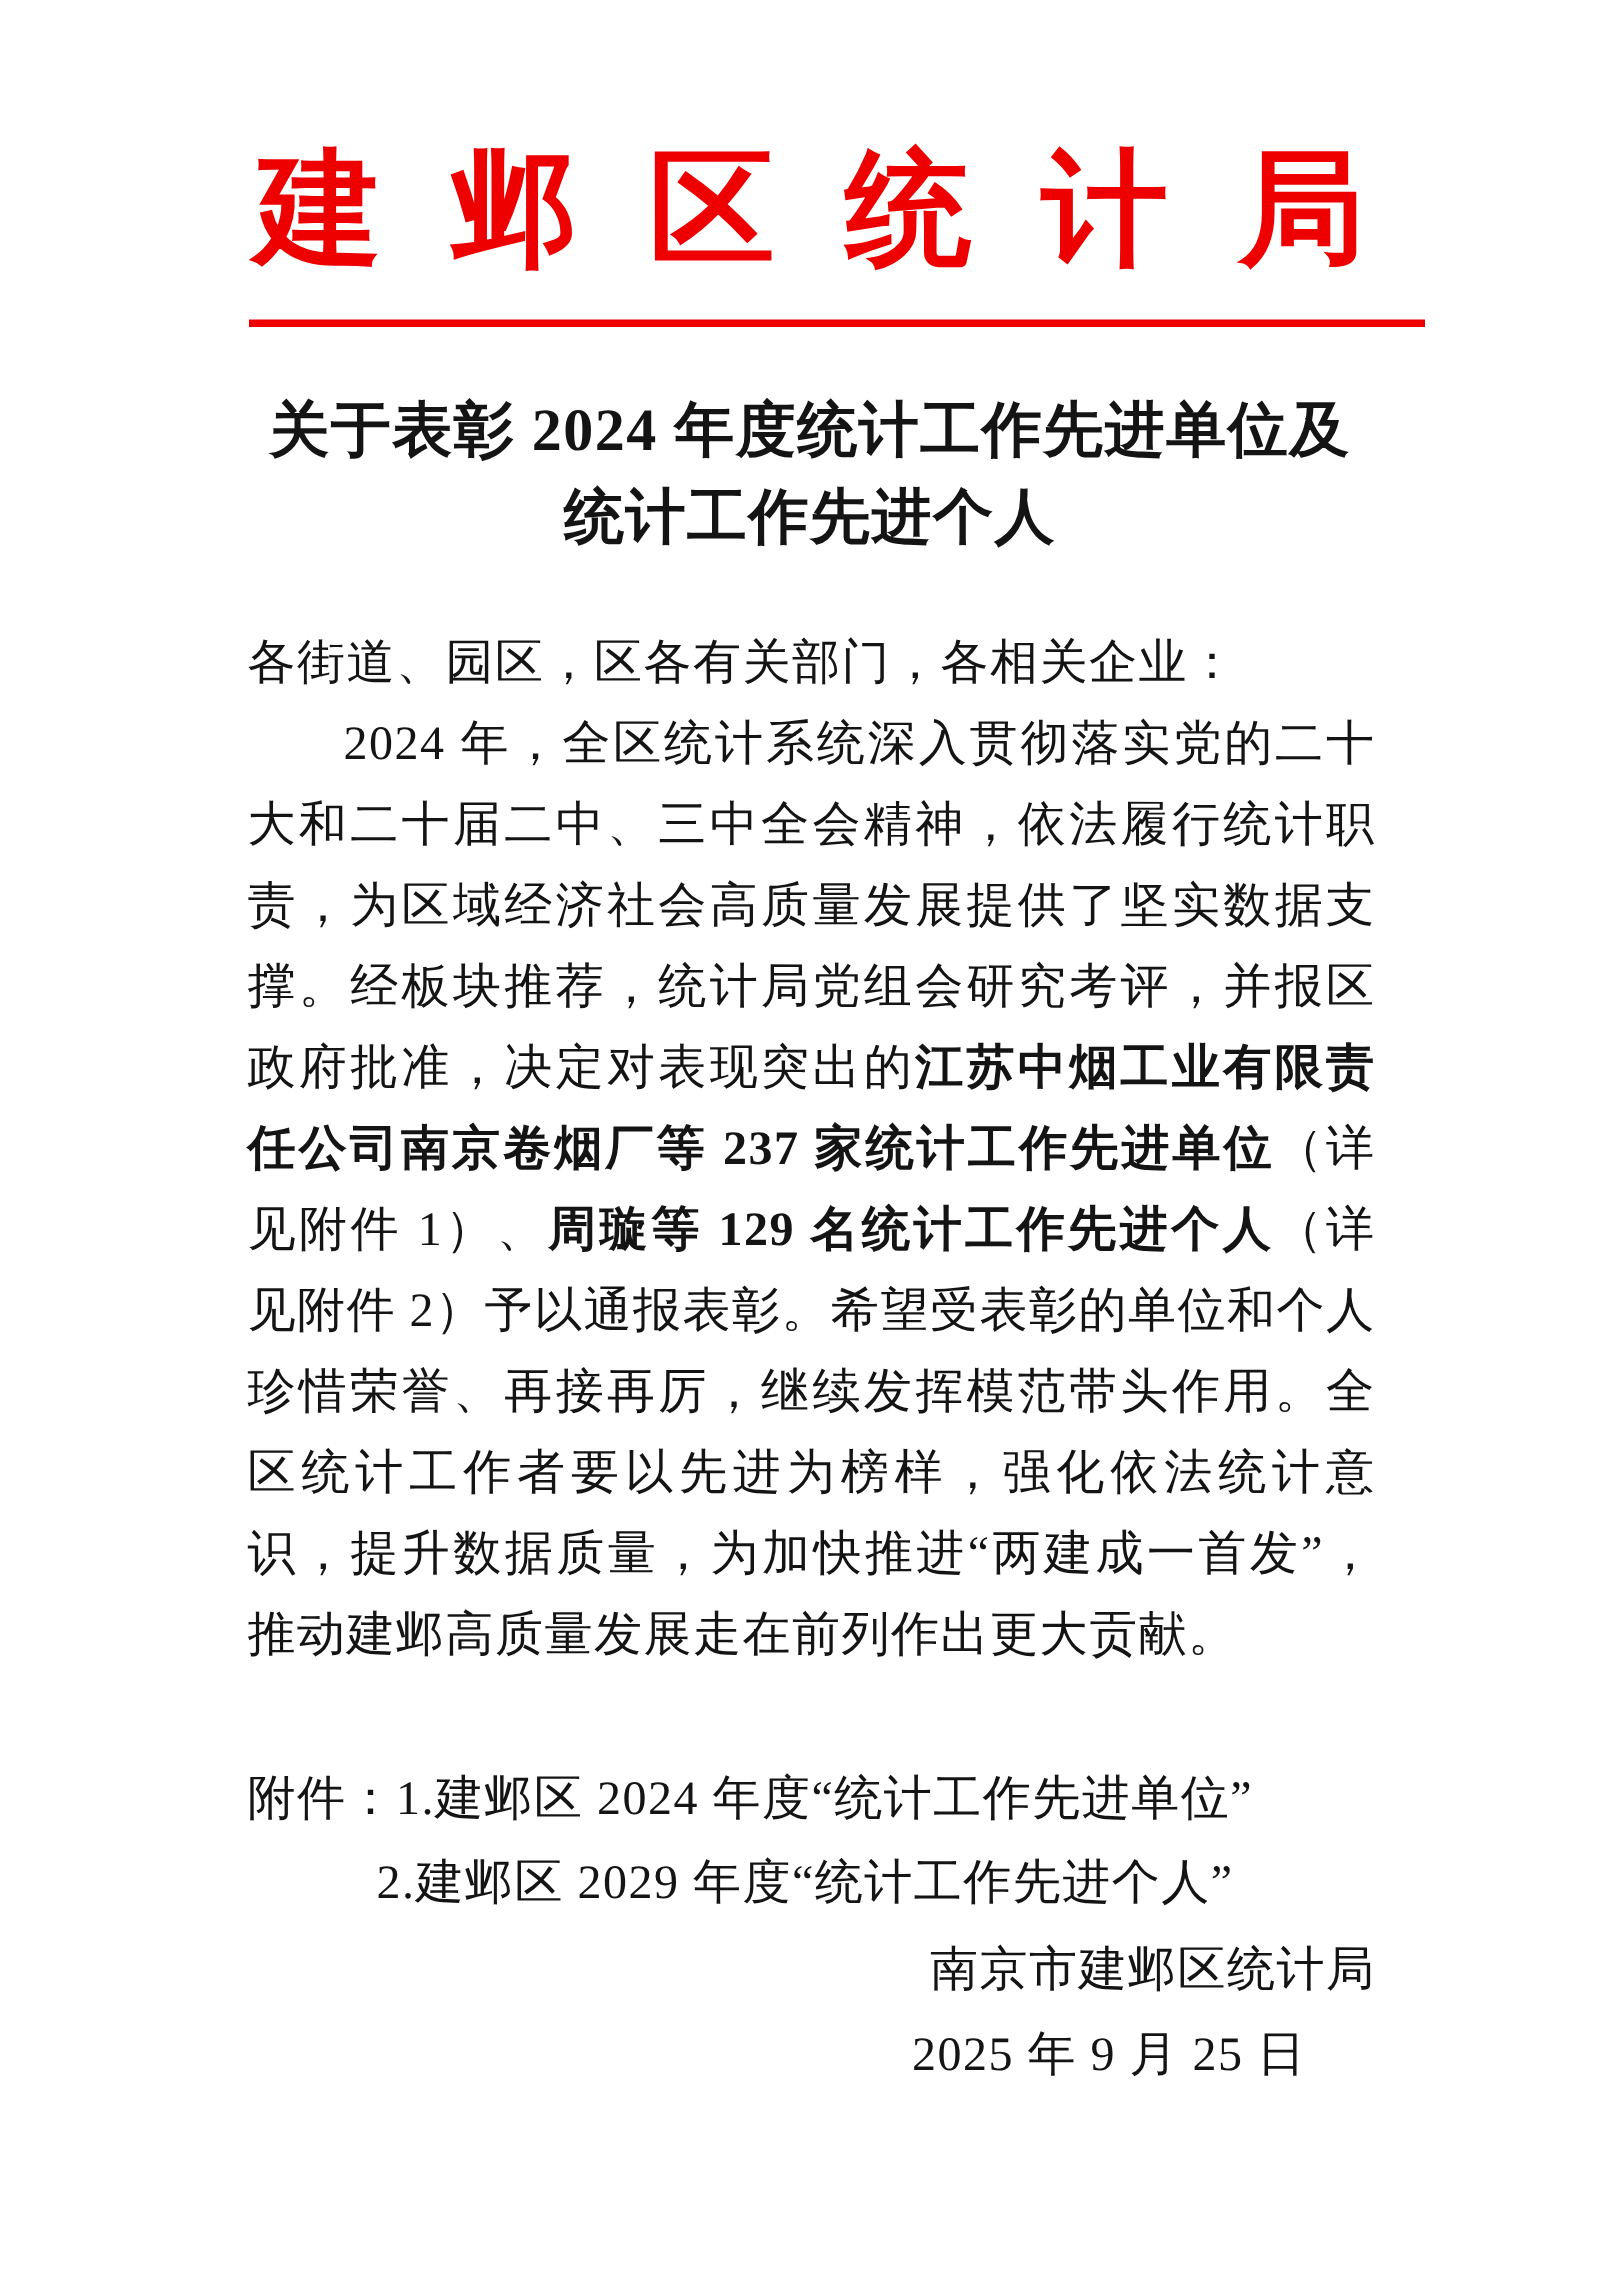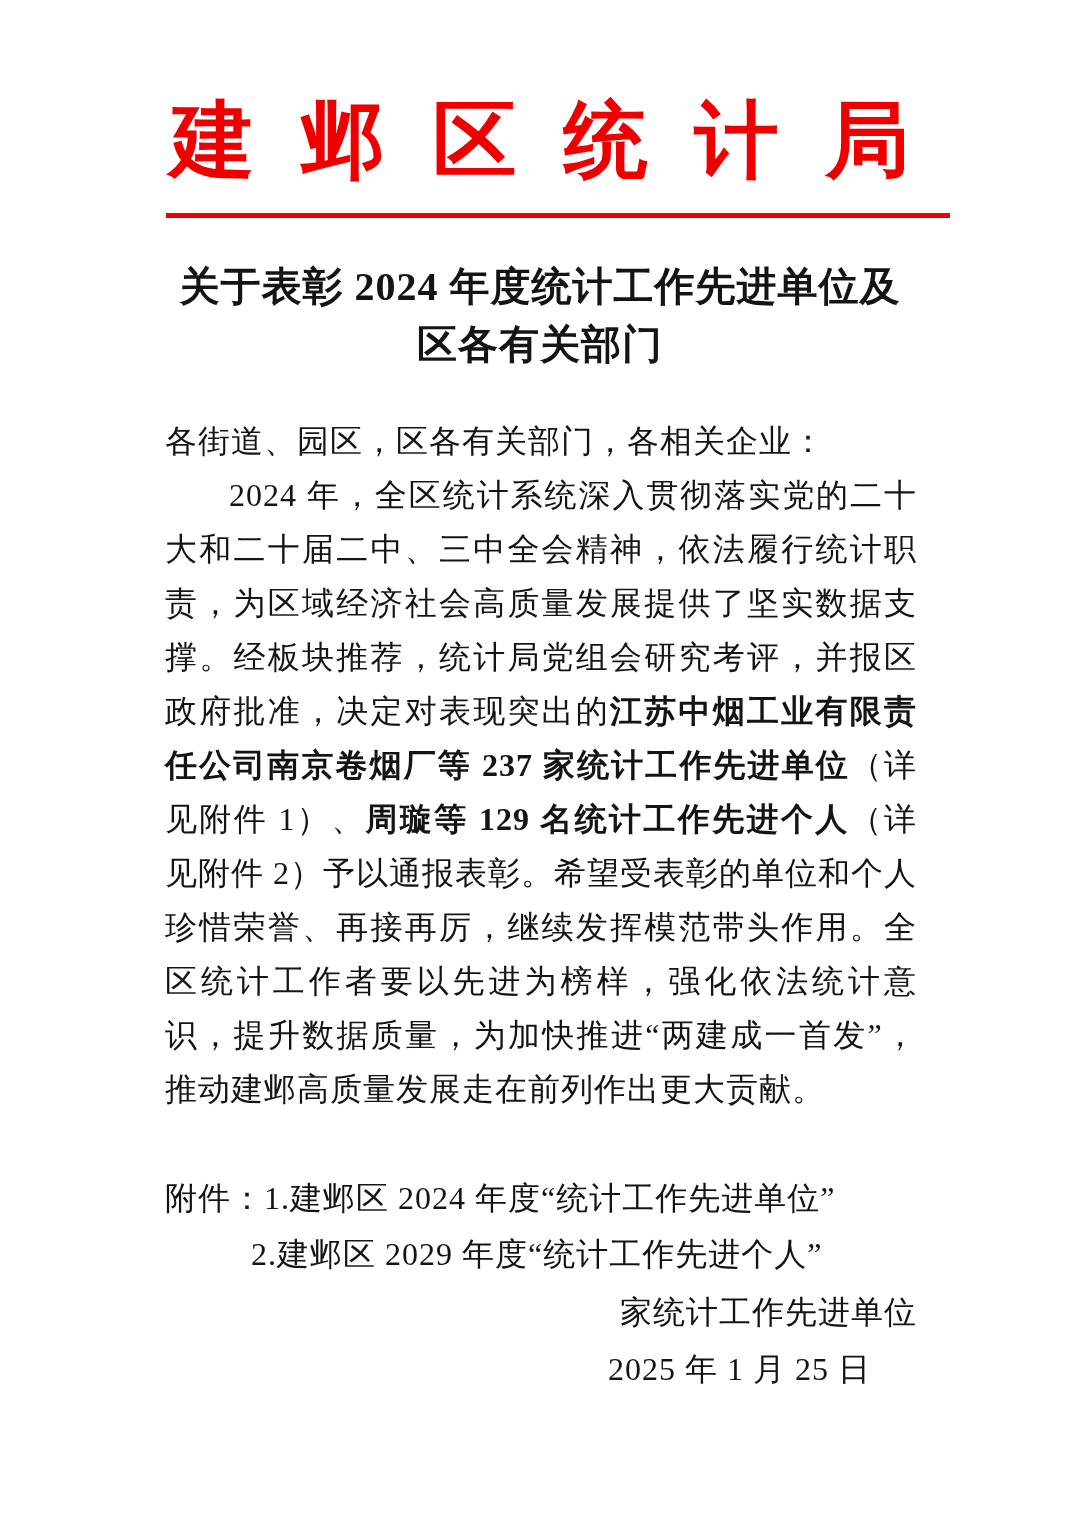--- a/index.html
+++ b/index.html
@@ -85,37 +85,37 @@
 <div class="page">
 
   <header>
     <h1 class="agency-title">建邺区统计局</h1>
     <div class="red-divider"></div>
   </header>
 
   <main>
     <h2 class="doc-title">
       <span class="title-line">关于表彰 2024 年度统计工作先进单位及</span>
-      <span class="title-line">区各有关部门</span>
+      <span class="title-line">统计工作先进个人</span>
     </h2>
 
     <div class="content">
       <p class="salutation">各街道、园区，区各有关部门，各相关企业：</p>
 
       <p class="body-paragraph" id="main-paragraph"><span>2024 年，全区统计系统深入贯彻落实党的二十大和二十届二中、三中全会精神，依法履行统计职责，为区域经济社会高质量发展提供了坚实数据支撑。经板块推荐，统计局党组会研究考评，并报区政府批准，决定对表现突出的</span><span class="bold-run">江苏中烟工业有限责任公司南京卷烟厂等 237 家统计工作先进单位</span><span>（详见附件 1）、</span><span class="bold-run">周璇等 129 名统计工作先进个人</span><span>（详见附件 2）予以通报表彰。希望受表彰的单位和个人珍惜荣誉、再接再厉，继续发挥模范带头作用。全区统计工作者要以先进为榜样，强化依法统计意识，提升数据质量，为加快推进“两建成一首发”，推动建邺高质量发展走在前列作出更大贡献。</span></p>
 
       <div class="attachments">
         <div class="attachment-row">
           <span>附件：</span><span>1.建邺区 2024 年度“统计工作先进单位”</span>
         </div>
         <div class="attachment-row second">
           <span>2.建邺区 2029 年度“统计工作先进个人”</span>
         </div>
       </div>
 
       <div class="signature-block">
-        <div class="signature">家统计工作先进单位</div>
-        <div class="date">2025 年 1 月 25 日</div>
+        <div class="signature">南京市建邺区统计局</div>
+        <div class="date">2025 年 9 月 25 日</div>
       </div>
     </div>
   </main>
 
 </div>
 
 </body></html>

